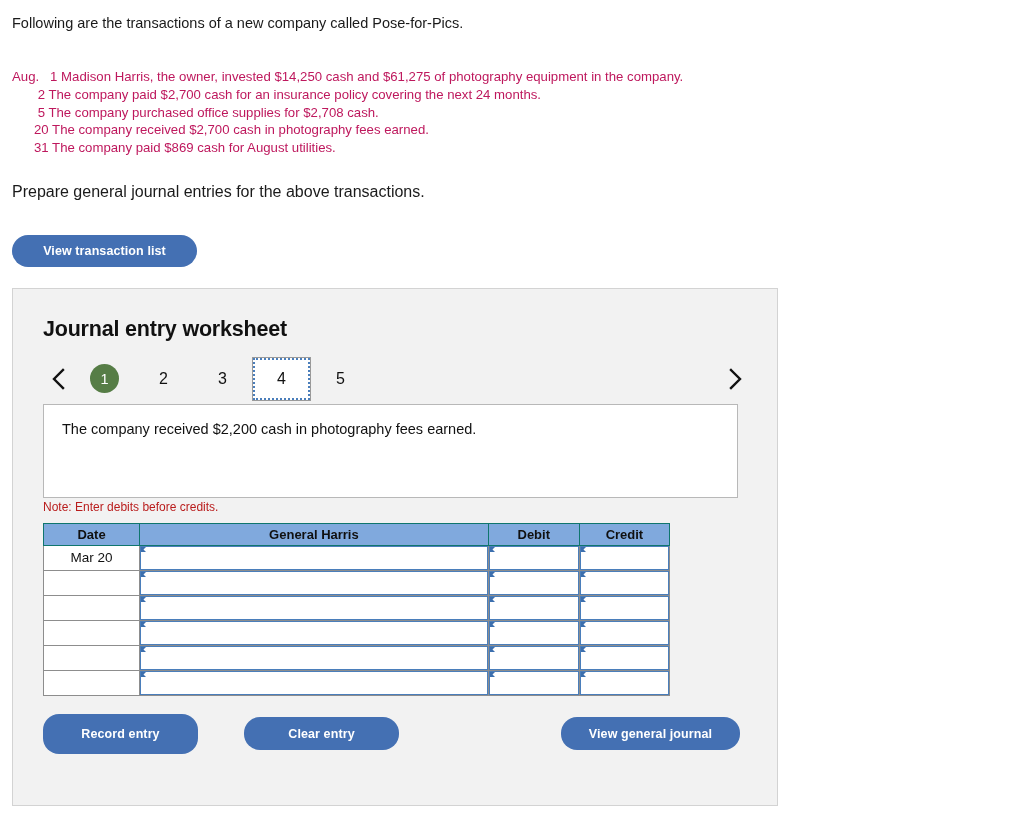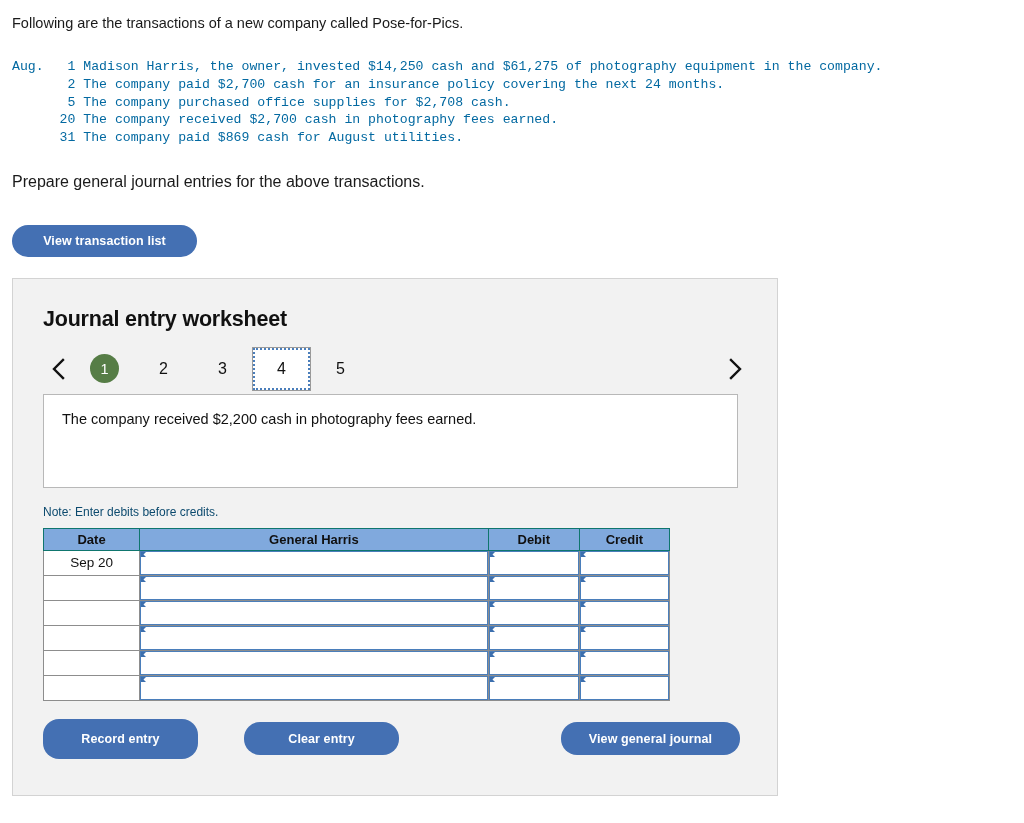--- a/index.html
+++ b/index.html
@@ -21,26 +21,26 @@
   
   .intro-wrap { padding: 14px 0 0 12px; }
   .intro-line {
     font-family: "Liberation Sans", sans-serif;
     font-size: 14.5px;
     line-height: 18px;
     color: #1a1a1a;
   }
 
   .txn-block {
-    margin-top: 26px;
-    font-family: Liberation Mono, monospace;
+    margin-top: 36px;
+    font-family: Liberation Sans, sans-serif;
     font-size: 13.2px;
     line-height: 17.8px;
     white-space: pre;
-    color: #0369a1;
+    color: #be185d;
   }
 
   .prepare-line {
     margin-top: 26px;
     font-size: 16px;
     line-height: 18px;
     color: #1a1a1a;
   }
 
   
@@ -150,23 +150,23 @@
     height: 94px;
     background: #ffffff;
     border: 1px solid #b8b8b8;
     padding: 14px 18px;
     font-size: 14.5px;
     line-height: 20px;
     color: #111;
   }
 
   .note {
-    margin-top: 17px;
+    margin-top: 2px;
     font-size: 12px;
-    color: #0c4a6e;
+    color: #b91c1c;
   }
 
   
   .jtable {
     margin-top: 9px;
     border-collapse: collapse;
     table-layout: fixed;
     width: 627px;
     border: 1px solid #8d8d8d;
   }
@@ -315,21 +315,21 @@
     <thead>
       <tr>
         <th>Date</th>
         <th>General Harris</th>
         <th>Debit</th>
         <th>Credit</th>
       </tr>
     </thead>
     <tbody>
       <tr>
-        <td class="date-cell">Sep 20</td>
+        <td class="date-cell">Mar 20</td>
         <td>
           <span class="cellinput">
             <input type="text" value="" style="">
           </span>
         </td>
         <td>
           <span class="cellinput">
             <input type="text" value="" style="">
           </span>
         </td>

